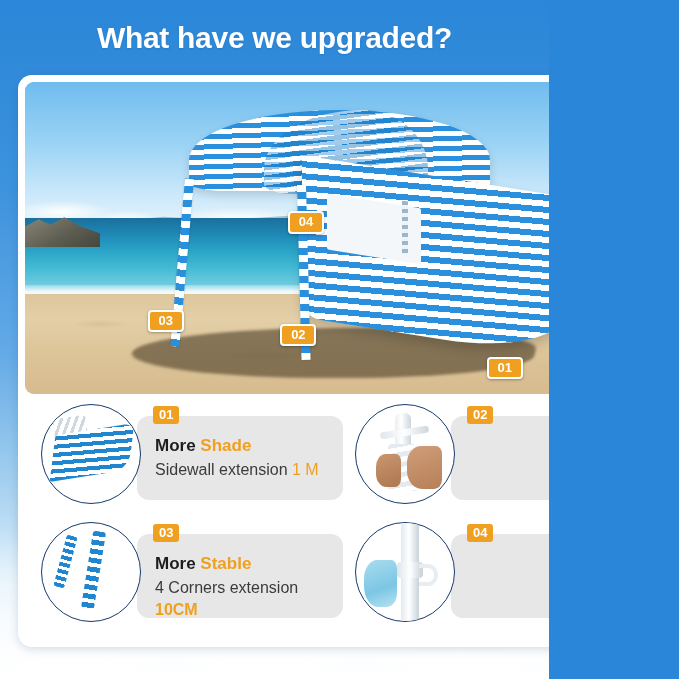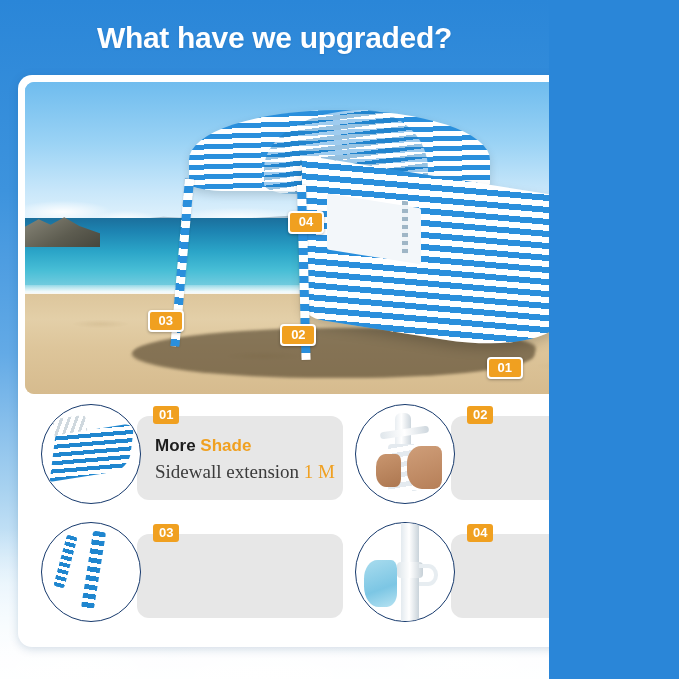--- a/index.html
+++ b/index.html
@@ -144,22 +144,22 @@
     position:absolute;left:120px;top:2px;padding:1px 6px;
     background:#f0a020;color:#fff;font-size:13px;font-weight:bold;border-radius:3px;
     z-index:3;line-height:1.25;
   }
   .headline{
     position:absolute;left:122px;top:32px;font-size:17px;font-weight:bold;
     color:#1d1d1d;z-index:3;white-space:nowrap;
   }
   .headline .accent{color:#f0a020;}
   .sub{
-    position:absolute;left:122px;top:55px;font-size:19px;color:#3b3b3b;
-    z-index:3;line-height:1.35;width:180px;font-family:Liberation Serif, serif;
+    position:absolute;left:122px;top:55px;font-size:16px;color:#3b3b3b;
+    z-index:3;line-height:1.35;width:180px;
   }
   .sub .accent{color:#f0a020;font-weight:bold;}
   .sub .accent-plain{color:#f0a020;}
 
   
   .art{position:absolute;left:0;top:0;width:100%;height:100%;}
   .art-stripes{
     position:absolute;left:10%;top:26%;width:82%;height:46%;
     background:repeating-linear-gradient(4deg,#1f86cf 0 4px,#ffffff 4px 8px);
     transform:rotate(-9deg) skewX(-16deg);border-radius:3px 10px 16px 3px;
@@ -295,20 +295,28 @@
 
       <div class="card c3">
         <div class="card-panel"></div>
         <div class="circle">
           <div class="art">
             <div class="art-strap-a"></div>
             <div class="art-strap-b"></div>
           </div>
         </div>
         <div class="num">03</div>
+        <div class="headline">
+          <span>More</span>
+          <span class="accent">Stable</span>
+        </div>
+        <div class="sub">
+          <span>4 Corners extension </span><br>
+          <span class="accent">10CM</span>
+        </div>
       </div>
 
       <div class="card c4">
         <div class="card-panel"></div>
         <div class="circle">
           <div class="art">
             <div class="art-towel"></div>
             <div class="art-pole"></div>
             <div class="art-pole-collar"></div>
             <div class="art-hook"></div>

